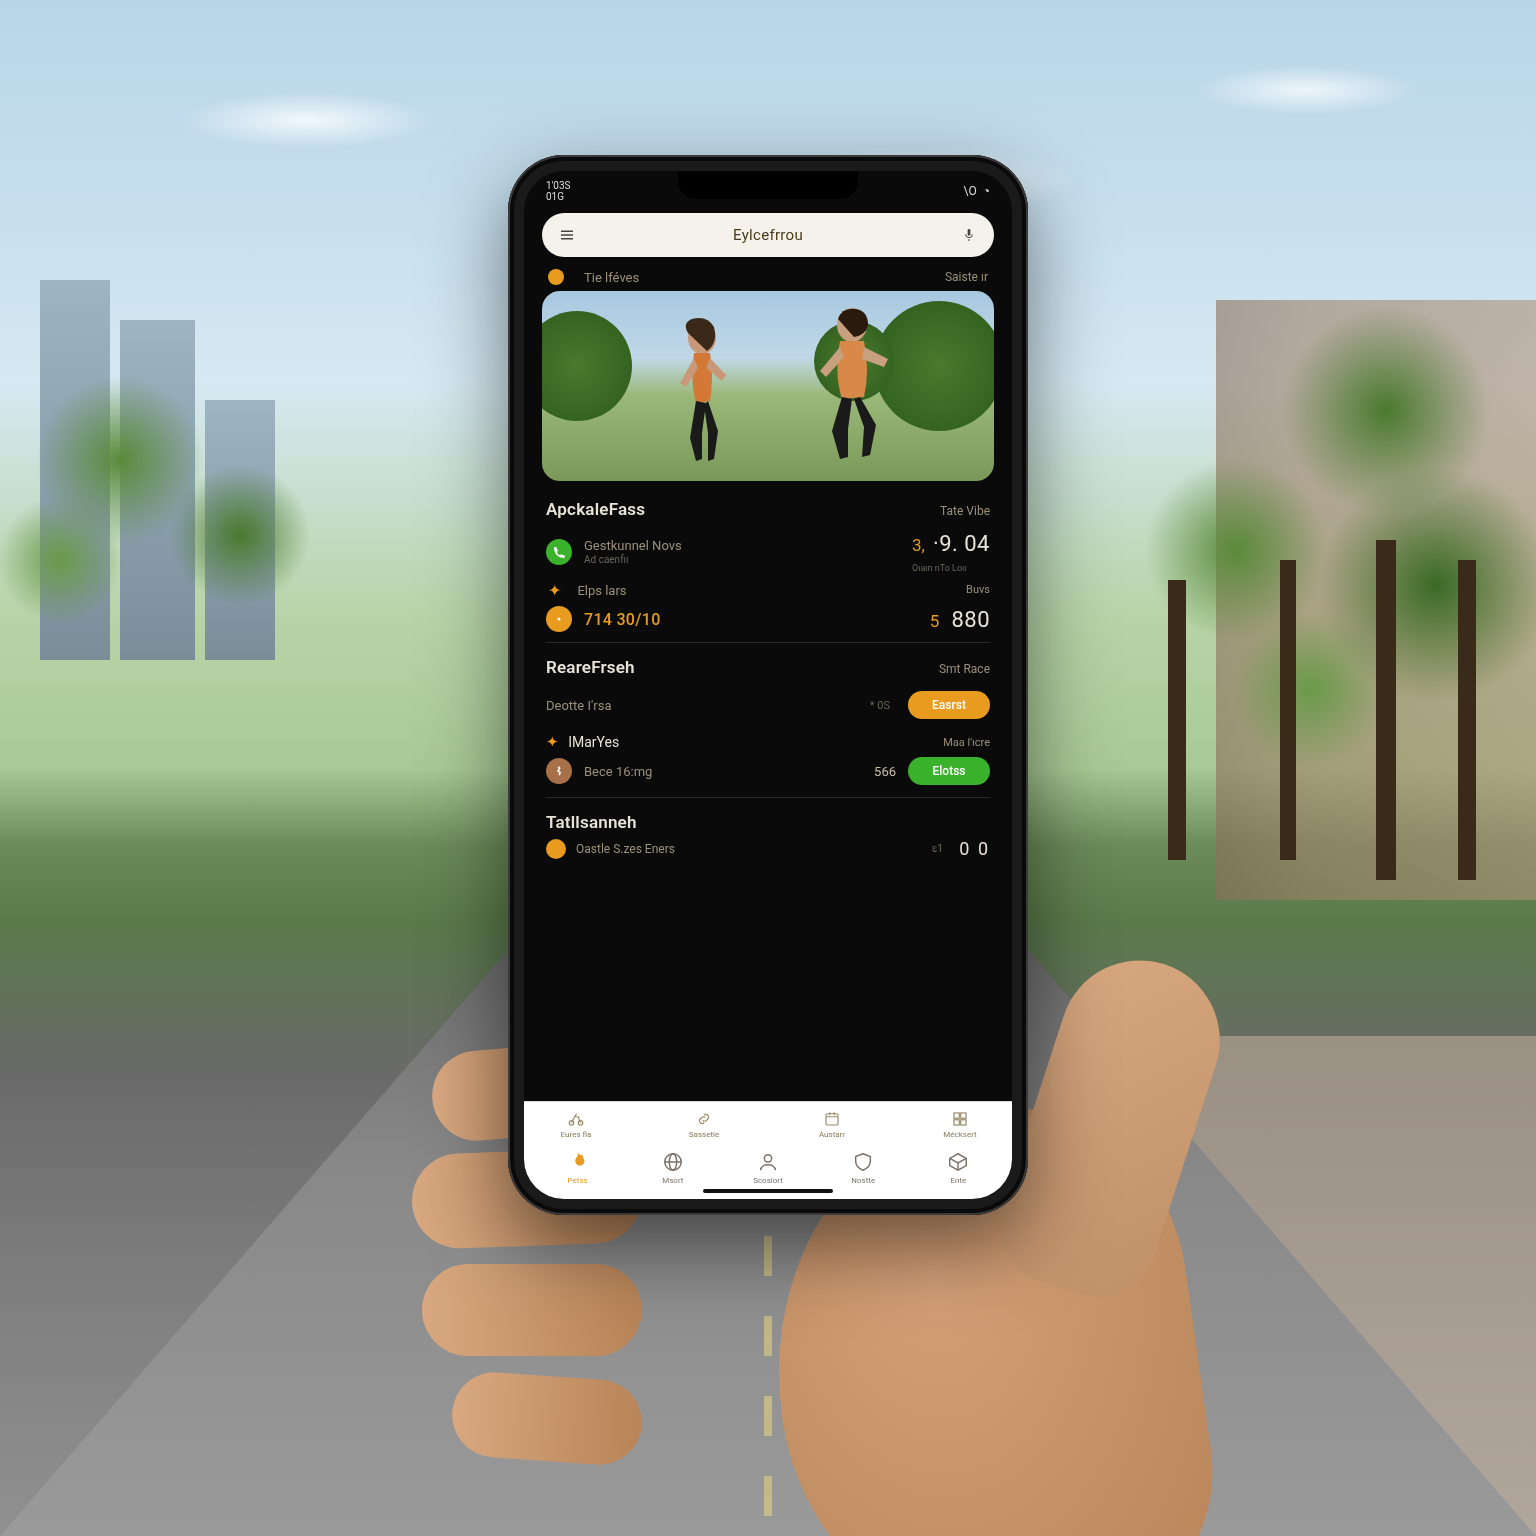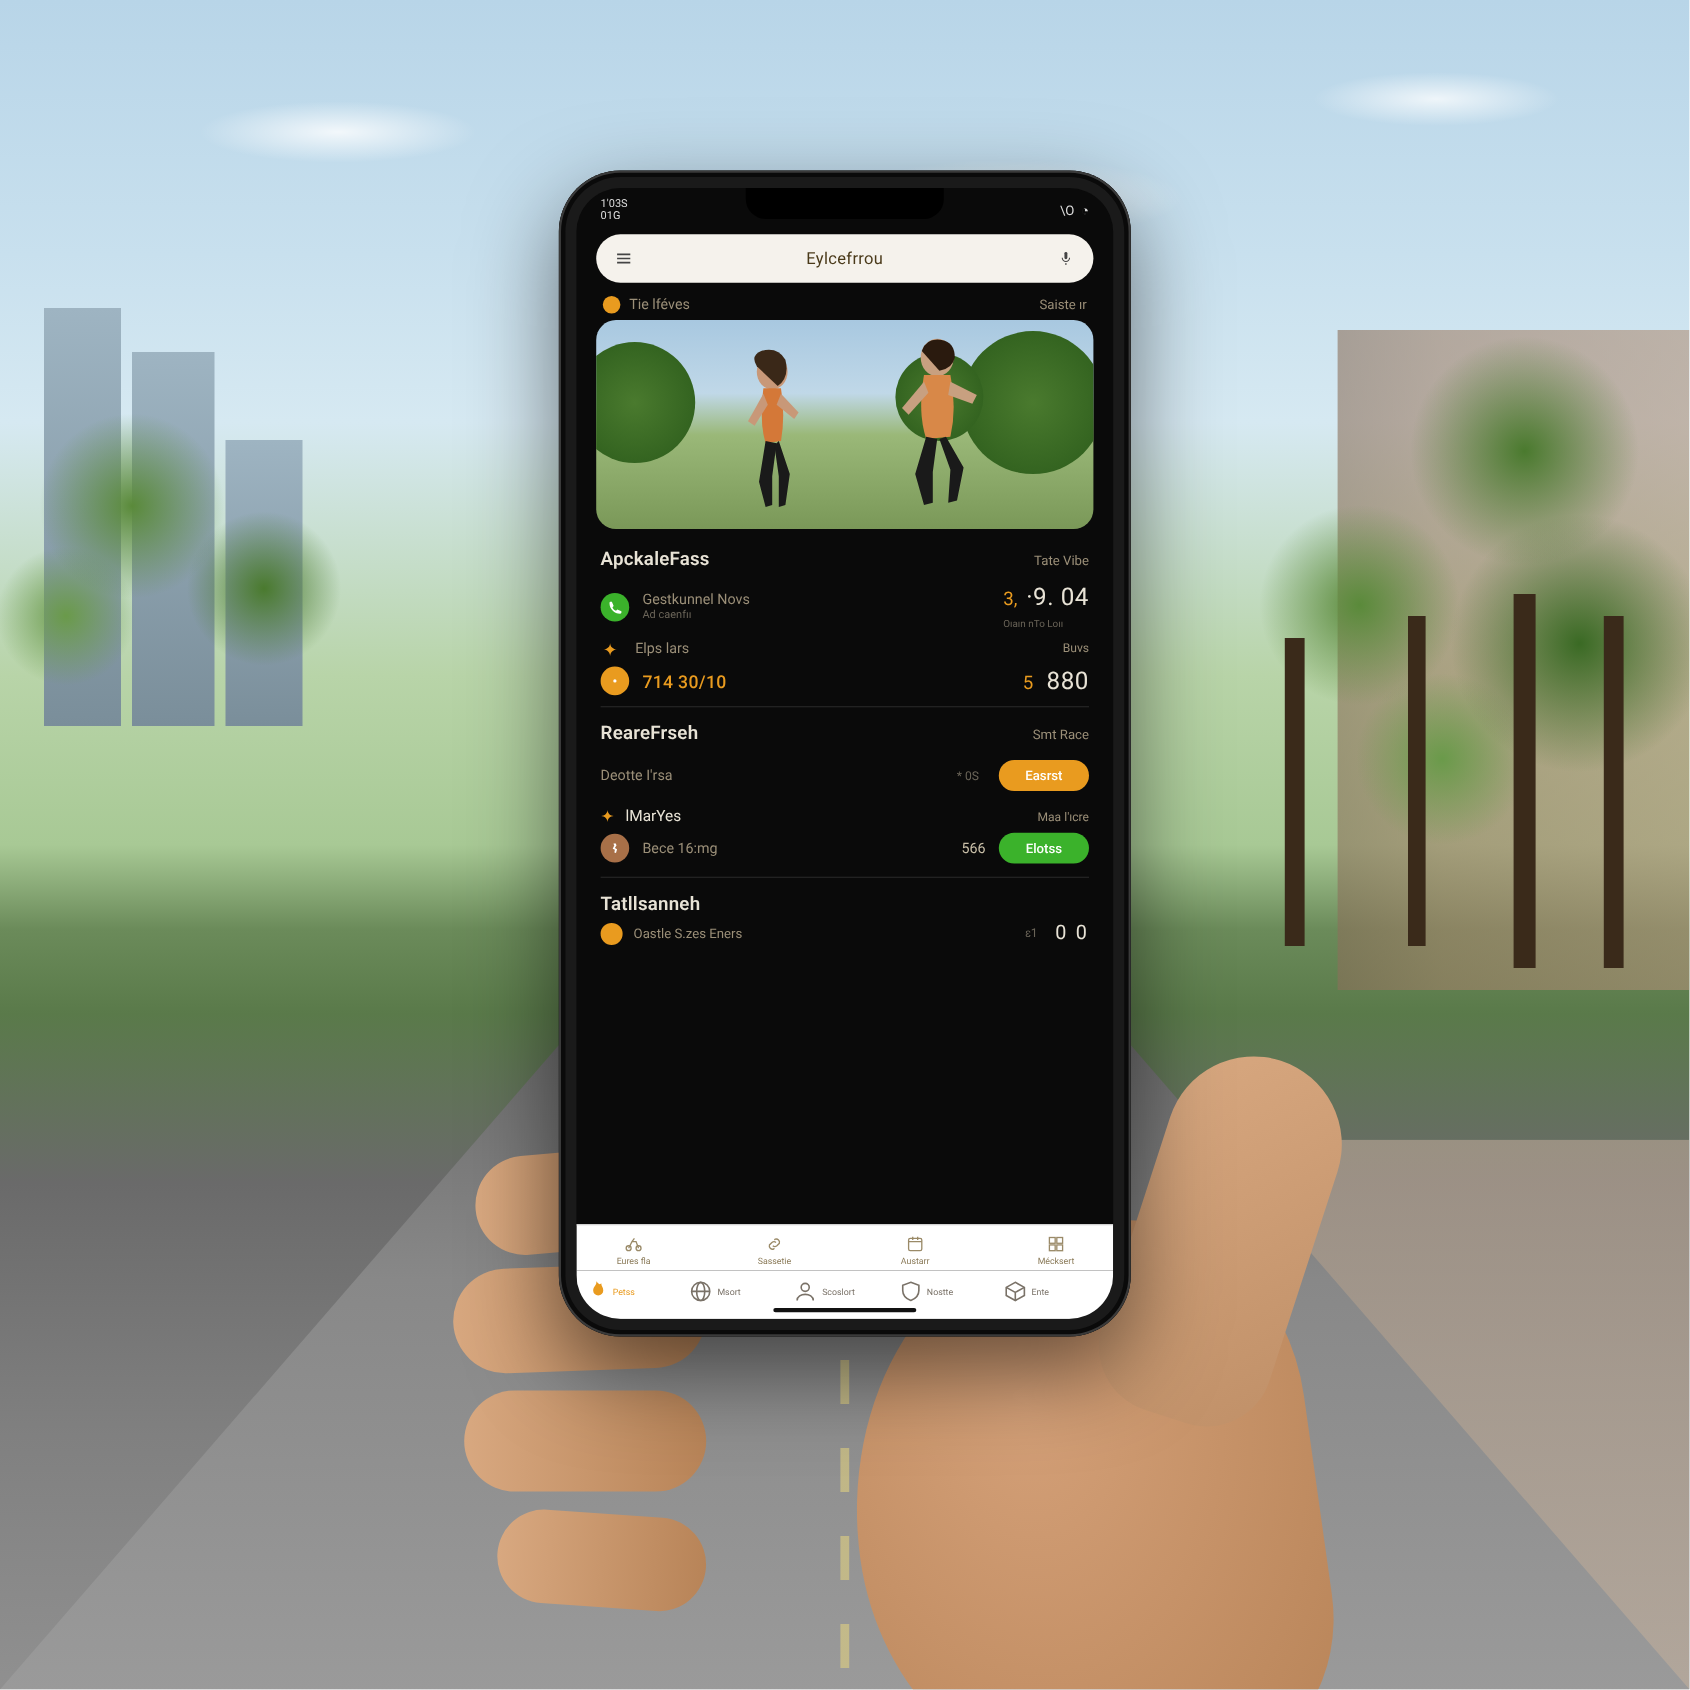--- a/index.html
+++ b/index.html
@@ -180,21 +180,21 @@
     flex: 1; text-align: center;
     font-size: 15px; color: #4a3a1a; letter-spacing: 0.3px;
   }
 
   
   .cat-row {
     display: flex; align-items: center; justify-content: space-between;
     padding: 2px 24px 6px;
     font-size: 13px;
   }
-  .cat-left { display: flex; align-items: center; gap: 8px; }
+  .cat-left { display: flex; align-items: center; gap: 20px; }
   .dot-orange {
     width: 16px; height: 16px; border-radius: 50%;
     background: var(--accent-orange);
   }
   .cat-label { color: var(--text-dim); }
   .cat-right { color: var(--text-dim); font-size: 12px; }
 
   
   .hero-card {
     margin: 0 18px 8px;
@@ -312,21 +312,21 @@
   }
   .tab-item svg, .tab-item .tab-ico { width: 20px; height: 18px; color: #9a8a68; }
 
   
   .bottom-nav {
     background: #fff;
     display: flex; justify-content: space-around; align-items:center;
     padding: 8px 6px 14px;
   }
   .nav-item {
-    display: flex; flex-direction: row; align-items: center; gap: 3px;
+    display: flex; flex-direction: column; align-items: center; gap: 3px;
     font-size: 8px; color: #7a7268;
     flex:1;
   }
   .nav-item.active { color: var(--accent-orange); }
   .nav-ico { width: 24px; height: 22px; display:flex; align-items:center; justify-content:center; }
   .home-indicator {
     position: absolute; bottom: 6px; left: 50%; transform: translateX(-50%);
     width: 130px; height: 4px; border-radius: 3px; background: #111;
   }
 

